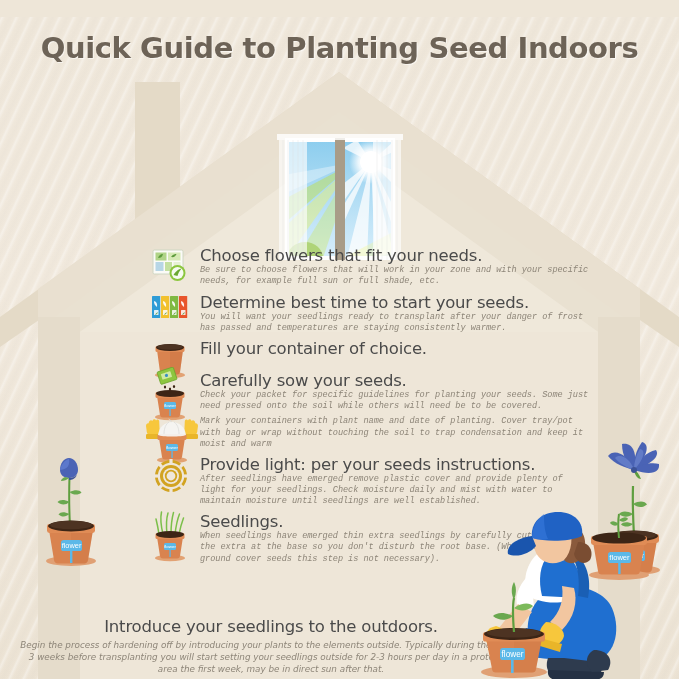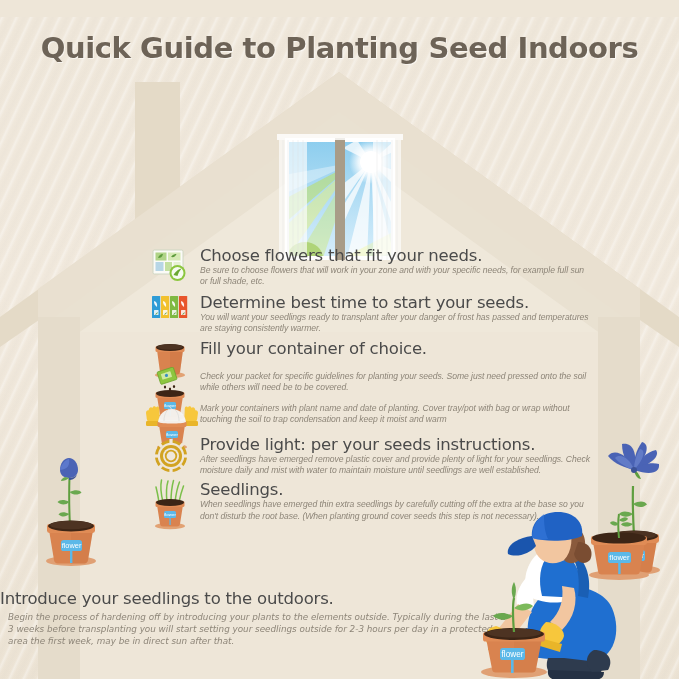--- a/index.html
+++ b/index.html
@@ -45,29 +45,29 @@
     position:absolute;left:0;top:0;width:44px;height:44px;
   }
   .step-body{margin-left:50px;}
   .step-head{
     font-family:"DejaVu Sans","Liberation Sans",sans-serif;
     font-size:16.5px;line-height:19px;color:#4a4a4a;font-weight:400;
     letter-spacing:-0.2px;
     white-space:nowrap;
   }
   .step-desc{
-    font-family:Liberation Sans, sans-serif;
+    font-family:Liberation Mono, monospace;
     font-style:italic;font-size:8.6px;line-height:11.4px;
     color:#8d8578;letter-spacing:-0.05px;
     max-width:392px;
   }
 
   
   .footer{
-    position:absolute;left:0;top:572px;width:520px;text-align:left;
+    position:absolute;left:0;top:600px;width:520px;text-align:center;padding-left:11px;
   }
   .footer-head{
     font-family:"DejaVu Sans","Liberation Sans",sans-serif;
     font-size:16.5px;color:#4a4a4a;letter-spacing:-0.2px;
   }
   .footer-desc{
     font-family:"DejaVu Sans","Liberation Sans",sans-serif;
     font-style:italic;font-size:8.8px;line-height:12.2px;color:#8d8578;
     margin-top:3px;padding:0 8px;
   }
@@ -268,20 +268,21 @@
           <ellipse cx="20" cy="50" rx="15" ry="3.2" fill="#e2a273"></ellipse>
           <path d="M7 29h26l-3 19a3 3 0 0 1-3 2.6H13a3 3 0 0 1-3-2.6z" fill="#d9834f"></path>
           <rect x="5.5" y="25" width="29" height="6" rx="1.6" fill="#e08c56"></rect>
           <ellipse cx="20" cy="26.5" rx="14" ry="3.4" fill="#3c2516"></ellipse>
           <rect x="14" y="35" width="12" height="7" rx="1.6" fill="#5bb8e8"></rect>
           <text x="20" y="40.3" font-family="Liberation Sans, sans-serif" font-size="4.4" fill="#ffffff" text-anchor="middle">flower</text>
           <path d="M19.4 42h1.3v7h-1.3z" fill="#5bb8e8"></path>
         </svg>
       </div>
       <div class="step-body">
+        <div class="step-head">Carefully sow your seeds.</div>
         <div class="step-desc">Check your packet for specific guidelines for planting your seeds.  Some just need pressed onto the soil while others will need be to be covered.</div>
       </div>
     </div>
 
     <div class="step" style="margin-top:4px;">
       <div class="step-icon" style="left:-6px;width:56px;">
         <svg width="56" height="48" viewBox="0 0 56 48">
 
           <g fill="#f7c73c">
             <path d="M2 10c0-2 1.4-3 2.6-2.6C5 4 7.4 3.4 8.4 5c.6-2.4 3-2.4 3.6-.4.8-1.8 3-1.4 3.2.6l.4 9c0 4-2 7-6 7s-7-2.8-7-7z"></path>

